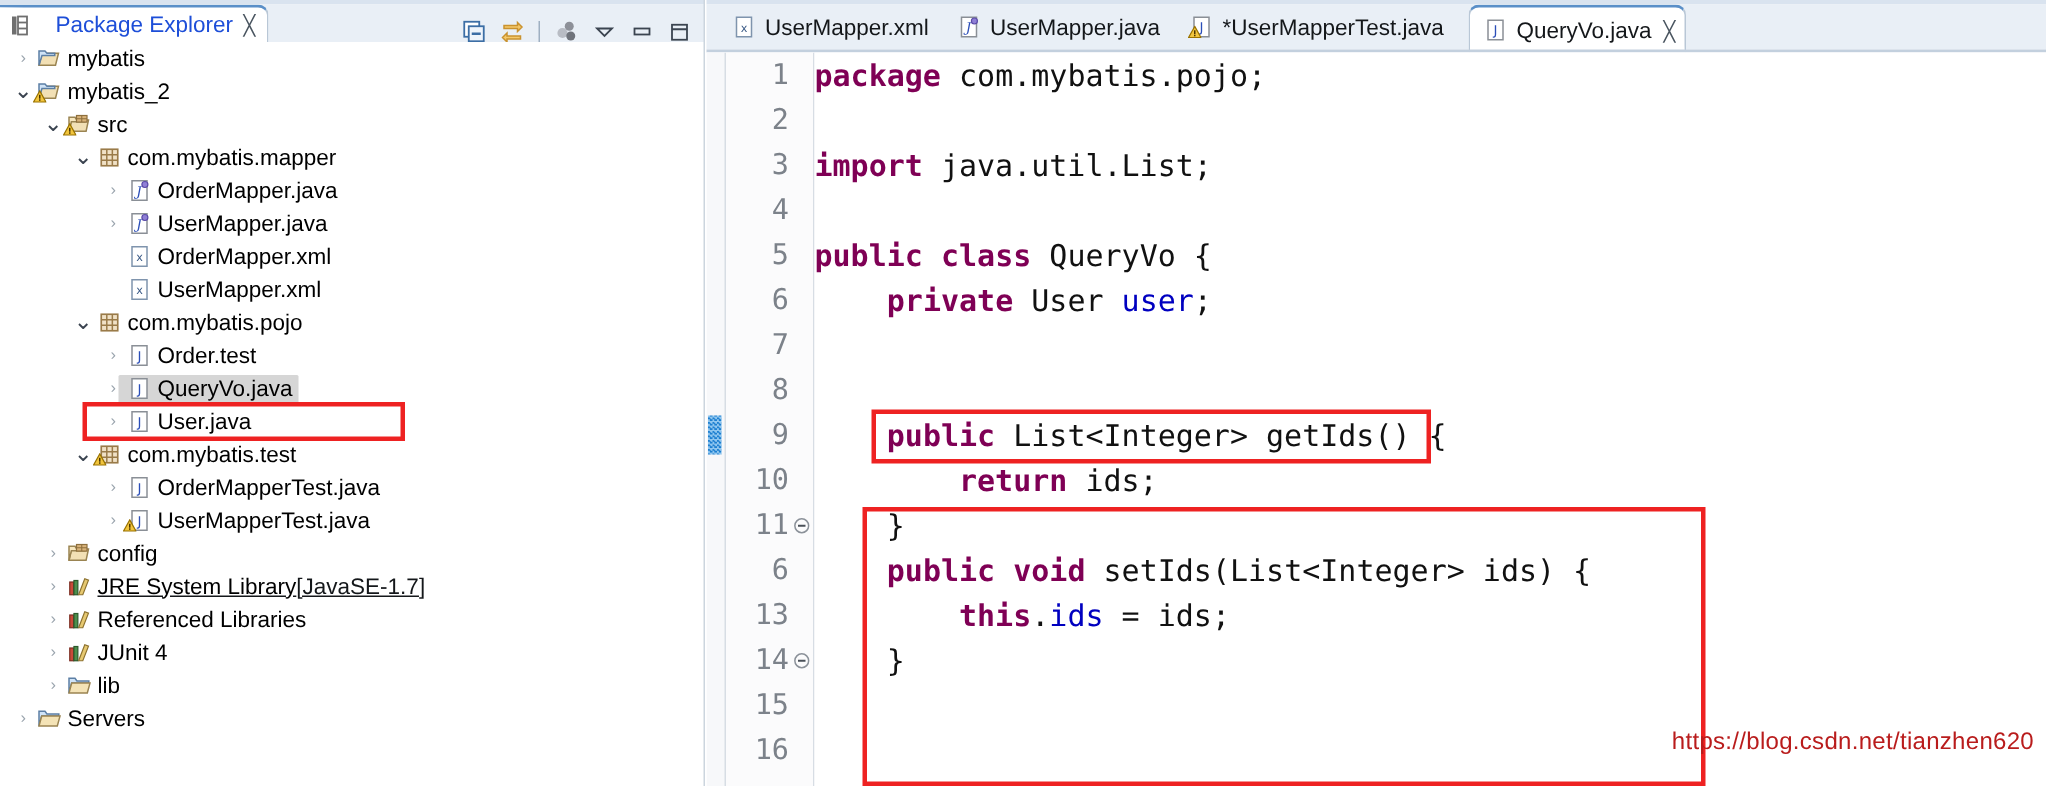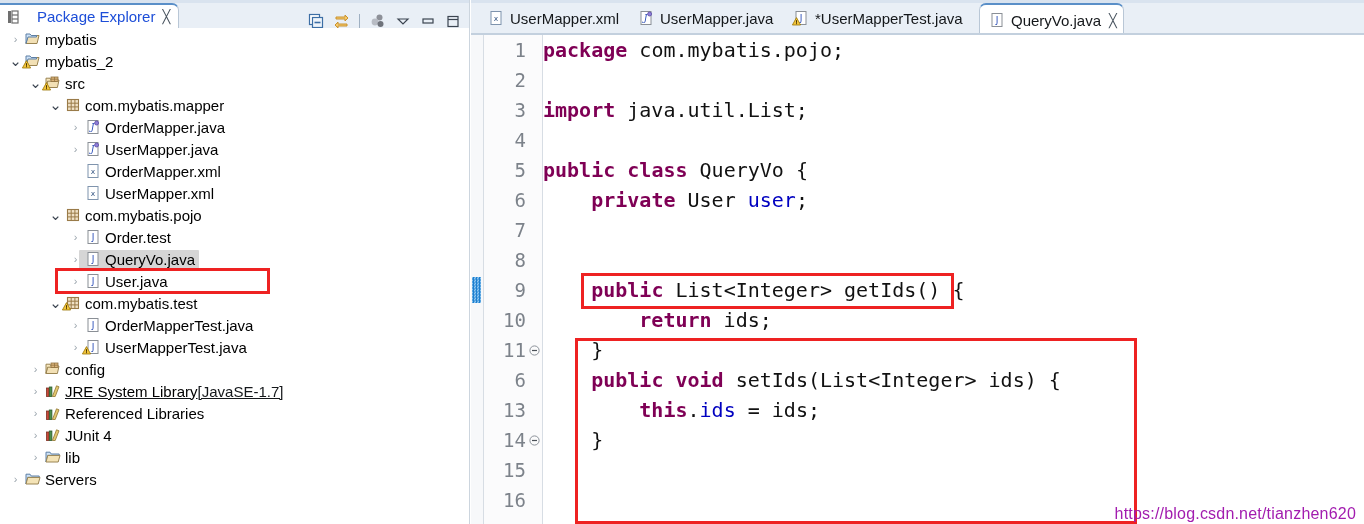--- a/index.html
+++ b/index.html
@@ -106,22 +106,22 @@
   .kw{color:#7f0055;font-weight:bold;}
   .fld{color:#0000c0;}
   .cmt{color:#3f7f5f;}
   .cmt-sp{text-decoration:underline wavy #c08a3e;text-decoration-skip-ink:none;}
   .hl-line{position:absolute;left:0;top:0;width:821px;height:30px;background:#e8f0fb;}
   .caret{display:inline-block;width:1px;height:21px;background:#111;vertical-align:-4px;}
   .changebar{position:absolute;left:1px;width:9px;height:26px;
     background:repeating-conic-gradient(#1d7fd0 0% 25%, #8fc6ef 0% 50%) 50%/3px 3px;}
 
   #watermark{
-    position:absolute;right:8px;bottom:1px;
-    font-size:16px;color:#a21caf;letter-spacing:.2px;
+    position:absolute;right:8px;bottom:20px;
+    font-size:16px;color:#b91c1c;letter-spacing:.2px;
     font-family:"Liberation Sans", sans-serif;white-space:nowrap;
   }
 </style>
 </head>
 <body>
 
 <div id="app">
 
   <div id="explorer">
     <div id="explorer-topline"></div>
@@ -437,21 +437,21 @@
                 <path d="M7.4 13.5 L11.5 2.8 L14 3.8 L10.2 13.5 Z" fill="#e6c870" stroke="#8e7330" stroke-width=".8"></path>
               </svg>
             </span>
             <span class="tlabel">JRE System Library </span>
             <span class="dim">[JavaSE-1.7]</span>
           </span>
         </div>
         <div class="trow">
           <span style="display: inline-block; width: 28px;"></span>
           <span class="arrow">›</span>
-          <span class="tlabel-wrap" style="display: inline-flex; align-items: flex-end;">
+          <span class="tlabel-wrap" style="display: inline-flex; align-items: center;">
             <span class="ticon" style="position: relative;">
               <svg width="16" height="16" viewBox="0 0 16 16">
                 <rect x="1.5" y="5" width="2.6" height="8.5" fill="#c94a3a" stroke="#7d2e22" stroke-width=".8"></rect>
                 <rect x="4.3" y="4" width="2.6" height="9.5" fill="#4c8f4c" stroke="#2c592c" stroke-width=".8"></rect>
                 <path d="M7.4 13.5 L11.5 2.8 L14 3.8 L10.2 13.5 Z" fill="#e6c870" stroke="#8e7330" stroke-width=".8"></path>
               </svg>
             </span>
             <span class="tlabel">Referenced Libraries</span>
           </span>
         </div>

